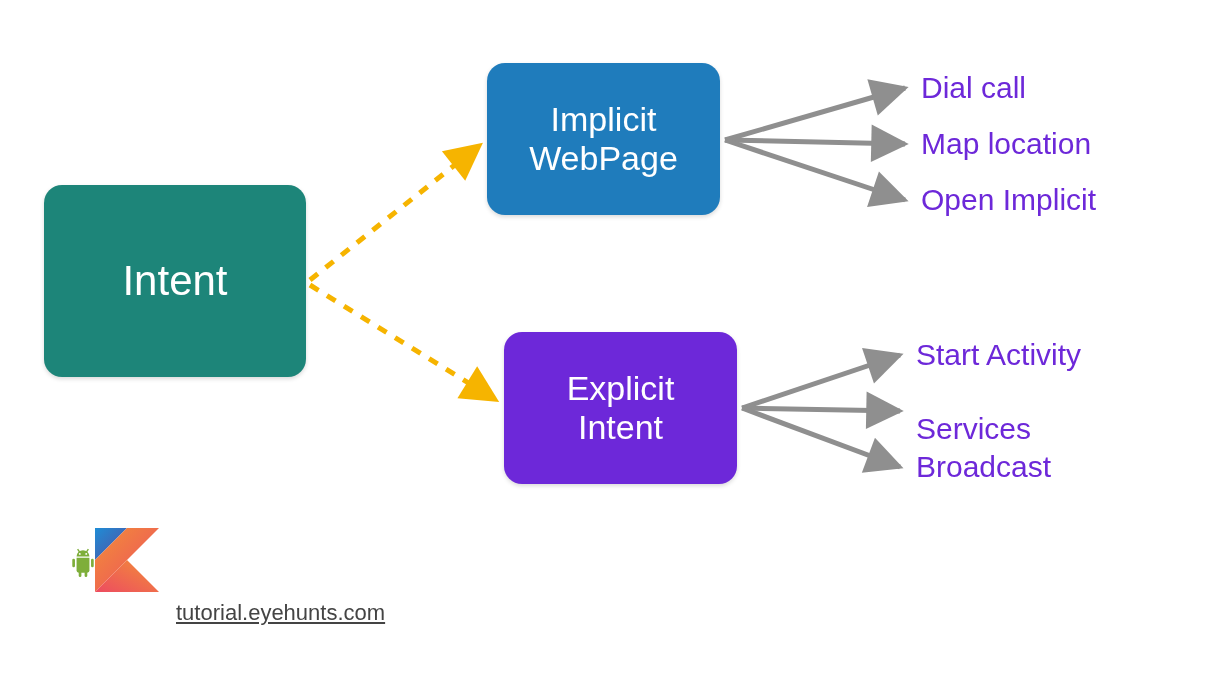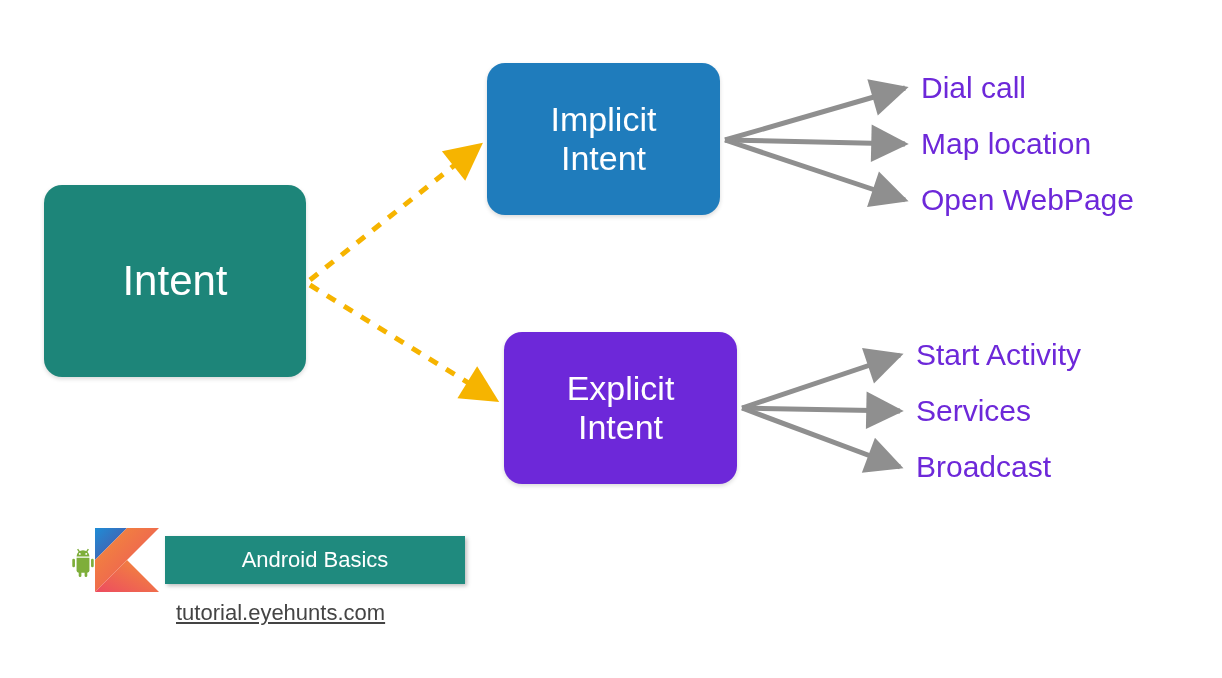--- a/index.html
+++ b/index.html
@@ -52,21 +52,21 @@
     position: absolute;
     color: #6d28d9;
     font-size: 30px;
     font-weight: 300;
     white-space: nowrap;
   }
   .leaf1 { left: 921px; top: 71px; }
   .leaf2 { left: 921px; top: 127px; }
   .leaf3 { left: 921px; top: 183px; }
   .leaf4 { left: 916px; top: 338px; text-align: center; }
-  .leaf5 { left: 916px; top: 394px; }
+  .leaf5 { left: 916px; top: 412px; }
   .leaf6 { left: 916px; top: 450px; }
 
   svg.connectors {
     position: absolute;
     left: 0; top: 0;
     width: 1222px; height: 678px;
     pointer-events: none;
   }
 
   .footer {
@@ -143,31 +143,31 @@
   <line x1="742" y1="408" x2="900" y2="411" stroke="#8f8f8f" stroke-width="5" marker-end="url(#arrow-gray)"></line>
   <line x1="742" y1="408" x2="900" y2="467" stroke="#8f8f8f" stroke-width="5" marker-end="url(#arrow-gray)"></line>
 </svg>
 
 <div class="node node-root">
   <span>Intent</span>
 </div>
 
 <div class="node node-implicit">
   <span style="white-space:pre-line;">Implicit
-Intent</span>
+WebPage</span>
 </div>
 
 <div class="node node-explicit">
   <span style="white-space:pre-line;">Explicit
 Intent</span>
 </div>
 
 <div class="leaf leaf1">Dial call</div>
 <div class="leaf leaf2">Map location</div>
-<div class="leaf leaf3">Open WebPage</div>
+<div class="leaf leaf3">Open Implicit</div>
 <div class="leaf leaf4">Start Activity</div>
 <div class="leaf leaf5">Services</div>
 <div class="leaf leaf6">Broadcast</div>
 
 <div class="footer">
   <div class="badge-wrap">
     <svg class="android-mini" viewBox="0 0 24 28">
       <g fill="#7eae3a">
         <path d="M6 9 h12 v12 a2 2 0 0 1 -2 2 h-8 a2 2 0 0 1 -2 -2 Z"></path>
         <path d="M6 8 a6 6 0 0 1 12 0 Z"></path>
@@ -193,20 +193,17 @@
         </linearGradient>
         <linearGradient id="kg3" x1="0" y1="0" x2="1" y2="1">
           <stop offset="0" stop-color="#f28f37"></stop>
           <stop offset="1" stop-color="#ed4b61"></stop>
         </linearGradient>
       </defs>
       <polygon points="0,0 32,0 0,32" fill="url(#kg1)"></polygon>
       <polygon points="0,32 32,0 64,0 0,64" fill="url(#kg3)"></polygon>
       <polygon points="0,64 32,32 64,64" fill="url(#kg2)"></polygon>
     </svg>
-    <div class="badge">
-      <span>Android Basics</span>
-    </div>
   </div>
   <a class="link" href="#">
     <span>tutorial.eyehunts.com</span>
   </a>
 </div>
 
 </body></html>

